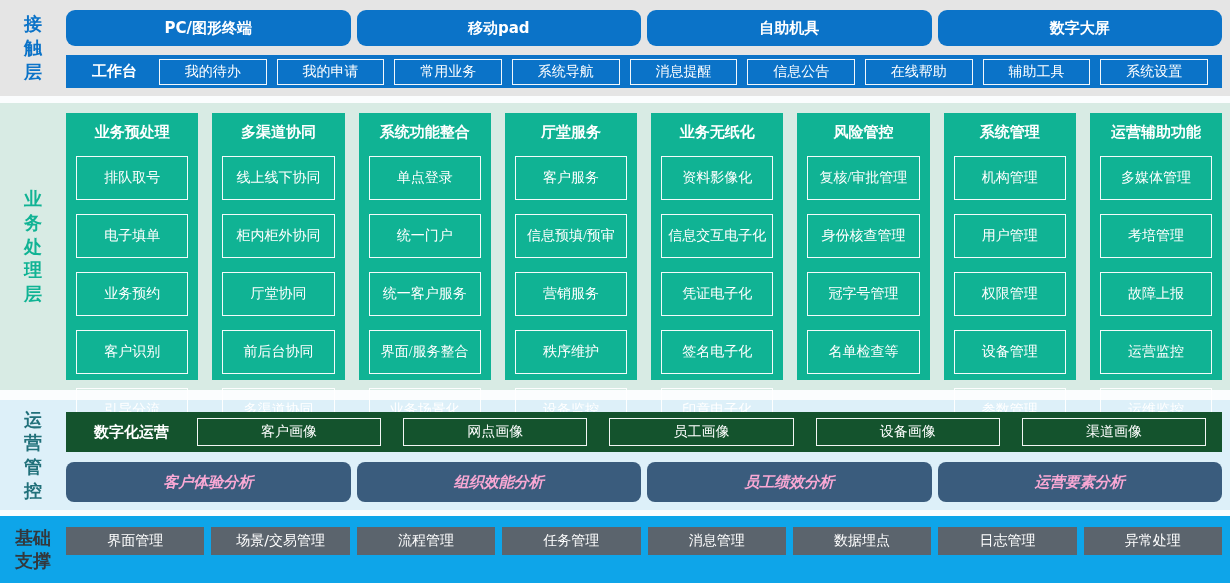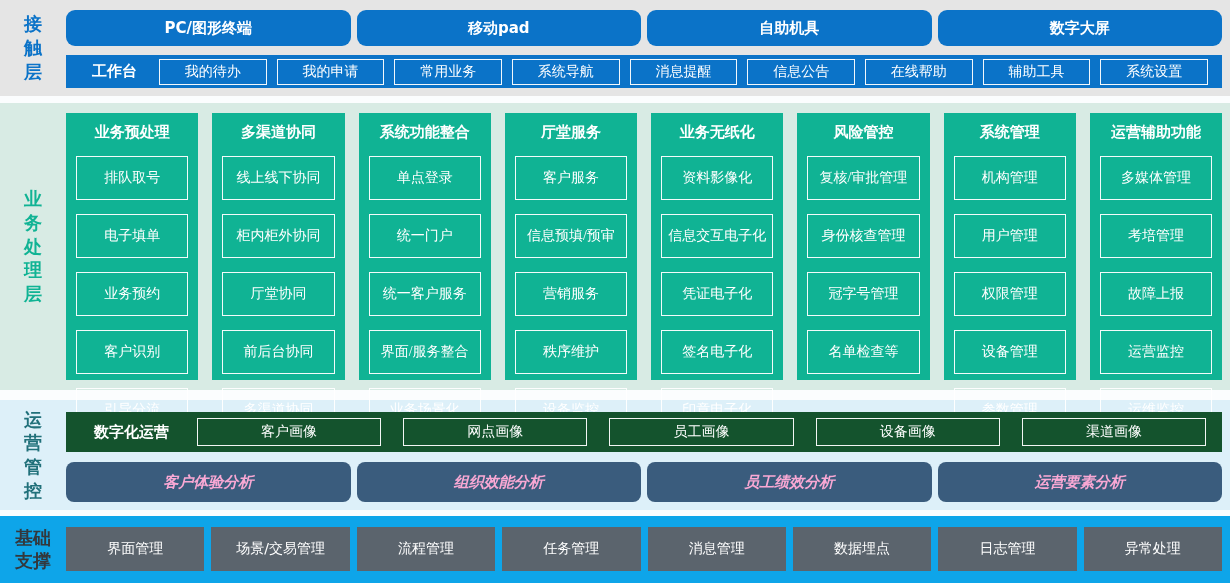--- a/index.html
+++ b/index.html
@@ -72,21 +72,21 @@
   .analysis-row { display: flex; gap: 6px; height: 40px; margin-top: 10px; }
   .analysis-btn {
     flex: 1; background: #3a5c7d; border-radius: 8px;
     color: #f9a8d4; font-weight: bold; font-size: 15px;
     display: flex; align-items: center; justify-content: center; font-style: italic;
   }
 
   
   .band-foundation { height: 67px; background: #0ea5e9; margin-top: 6px; }
   .band-foundation .band-label { color: #33383d; }
-  .foundation-row { display: flex; gap: 7px; height: 44px; margin-top: 11px; }
+  .foundation-row { display: flex; gap: 7px; height: 28px; margin-top: 11px; }
   .foundation-item {
     flex: 1; background: #5b646d;
     color: #fff; font-size: 14px;
     display: flex; align-items: center; justify-content: center; white-space: nowrap;
   }
 </style>
 </head>
 <body>
 
 <div>

